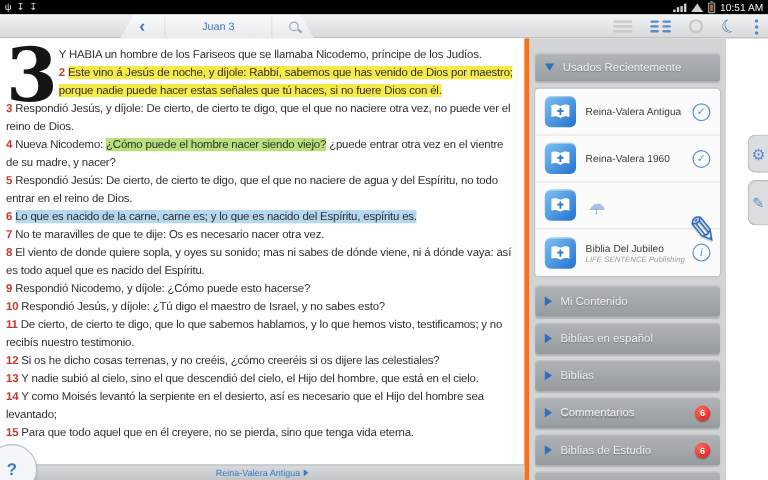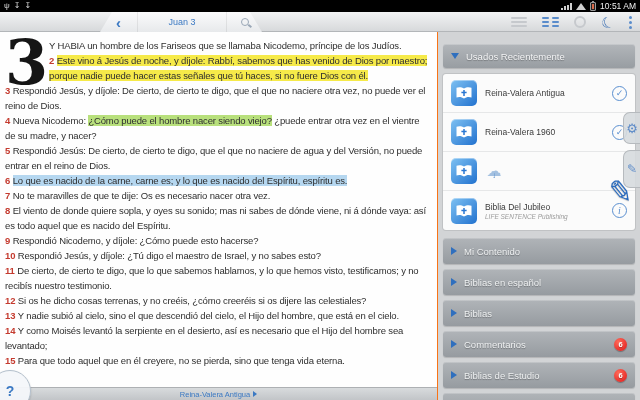--- a/index.html
+++ b/index.html
@@ -62,22 +62,22 @@
   
   .bottombar{position:absolute;left:0;top:387px;width:437px;height:13px;
     background:linear-gradient(#d8dbdd,#c2c5c8);border-top:1px solid #adb0b3;
     display:flex;align-items:center;justify-content:center;gap:3px;z-index:5;cursor:pointer;}
   .bottombar span{font-size:7.5px;color:var(--accent);}
   .tri-r-sm{width:0;height:0;border-top:3px solid transparent;border-bottom:3px solid transparent;border-left:4px solid var(--accent);}
   .help{position:absolute;left:-11px;top:370px;width:42px;height:42px;border-radius:50%;
     background:rgba(244,247,250,.95);border:1px solid #b4c0cc;box-shadow:0 1px 2px rgba(0,0,0,.2);
     display:flex;align-items:center;justify-content:center;color:var(--accent);font-size:14px;font-weight:bold;z-index:6;cursor:pointer;}
   
-  .sidebar{position:absolute;left:437px;top:32px;width:203px;height:368px;background:#d2d4d6;
-    border-left:1px solid #f97316;padding-top:12px;overflow:hidden;}
+  .sidebar{position:absolute;left:437px;top:32px;width:168px;height:368px;background:#d2d4d6;
+    border-left:4px solid #f97316;padding-top:12px;overflow:hidden;}
   .side-header{margin:0 5px 6px;height:24px;border-radius:3px;
     background:linear-gradient(#b2b6ba,#989da2);box-shadow:inset 0 1px 0 rgba(255,255,255,.25),0 1px 1px rgba(0,0,0,.15);
     display:flex;align-items:center;gap:7px;padding:0 8px;color:#f4f5f6;font-size:9.5px;
     text-shadow:0 1px 1px rgba(0,0,0,.3);cursor:pointer;}
   .tri-down{width:0;height:0;border-left:4.5px solid transparent;border-right:4.5px solid transparent;border-top:6px solid #2f6fbe;}
   .tri-right{width:0;height:0;border-top:4.5px solid transparent;border-bottom:4.5px solid transparent;border-left:6px solid #2f6fbe;}
   .vlist{margin:0 5px 8px;background:#fbfbfb;border-radius:3px;box-shadow:0 0 0 1px #c0c2c4;overflow:visible;}
   .vrow{height:39px;display:flex;align-items:center;gap:8px;padding:0 8px;position:relative;
     border-bottom:1px solid #e6e7e8;cursor:pointer;}
   .vrow:last-child{border-bottom:none;}
@@ -162,21 +162,21 @@
     </div>
   </div>
 
   <div class="content">
     <div id="verse-text">
       <div class="dropcap">3</div>
     <p class="verse"><span>Y HABIA un hombre de los Fariseos que se llamaba Nicodemo, príncipe de los Judíos.</span></p>
         <p class="verse"><span class="vnum">2 </span><span class="hl-yellow">Este vino á Jesús de noche, y díjole: Rabbí, sabemos que has venido de Dios por maestro; porque nadie puede hacer estas señales que tú haces, si no fuere Dios con él.</span></p>
         <p class="verse"><span class="vnum">3 </span><span>Respondió Jesús, y díjole: De cierto, de cierto te digo, que el que no naciere otra vez, no puede ver el reino de Dios.</span></p>
         <p class="verse"><span class="vnum">4 </span><span>Nueva Nicodemo: </span><span class="hl-green">¿Cómo puede el hombre nacer siendo viejo?</span><span> ¿puede entrar otra vez en el vientre de su madre, y nacer?</span></p>
-        <p class="verse"><span class="vnum">5 </span><span>Respondió Jesús: De cierto, de cierto te digo, que el que no naciere de agua y del Versión, no puede entrar en el reino de Dios.</span></p>
+        <p class="verse"><span class="vnum">5 </span><span>Respondió Jesús: De cierto, de cierto te digo, que el que no naciere de agua y del Espíritu, no todo entrar en el reino de Dios.</span></p>
         <p class="verse"><span class="vnum">6 </span><span class="hl-blue">Lo que es nacido de la carne, carne es; y lo que es nacido del Espíritu, espíritu es.</span></p>
         <p class="verse"><span class="vnum">7 </span><span>No te maravilles de que te dije: Os es necesario nacer otra vez.</span></p>
         <p class="verse"><span class="vnum">8 </span><span>El viento de donde quiere sopla, y oyes su sonido; mas ni sabes de dónde viene, ni á dónde vaya: así es todo aquel que es nacido del Espíritu.</span></p>
         <p class="verse"><span class="vnum">9 </span><span>Respondió Nicodemo, y díjole: ¿Cómo puede esto hacerse?</span></p>
         <p class="verse"><span class="vnum">10 </span><span>Respondió Jesús, y díjole: ¿Tú digo el maestro de Israel, y no sabes esto?</span></p>
         <p class="verse"><span class="vnum">11 </span><span>De cierto, de cierto te digo, que lo que sabemos hablamos, y lo que hemos visto, testificamos; y no recibís nuestro testimonio.</span></p>
         <p class="verse"><span class="vnum">12 </span><span>Si os he dicho cosas terrenas, y no creéis, ¿cómo creeréis si os dijere las celestiales?</span></p>
         <p class="verse"><span class="vnum">13 </span><span>Y nadie subió al cielo, sino el que descendió del cielo, el Hijo del hombre, que está en el cielo.</span></p>
         <p class="verse"><span class="vnum">14 </span><span>Y como Moisés levantó la serpiente en el desierto, así es necesario que el Hijo del hombre sea levantado;</span></p>
         <p class="verse"><span class="vnum">15 </span><span>Para que todo aquel que en él creyere, no se pierda, sino que tenga vida eterna.</span></p>

